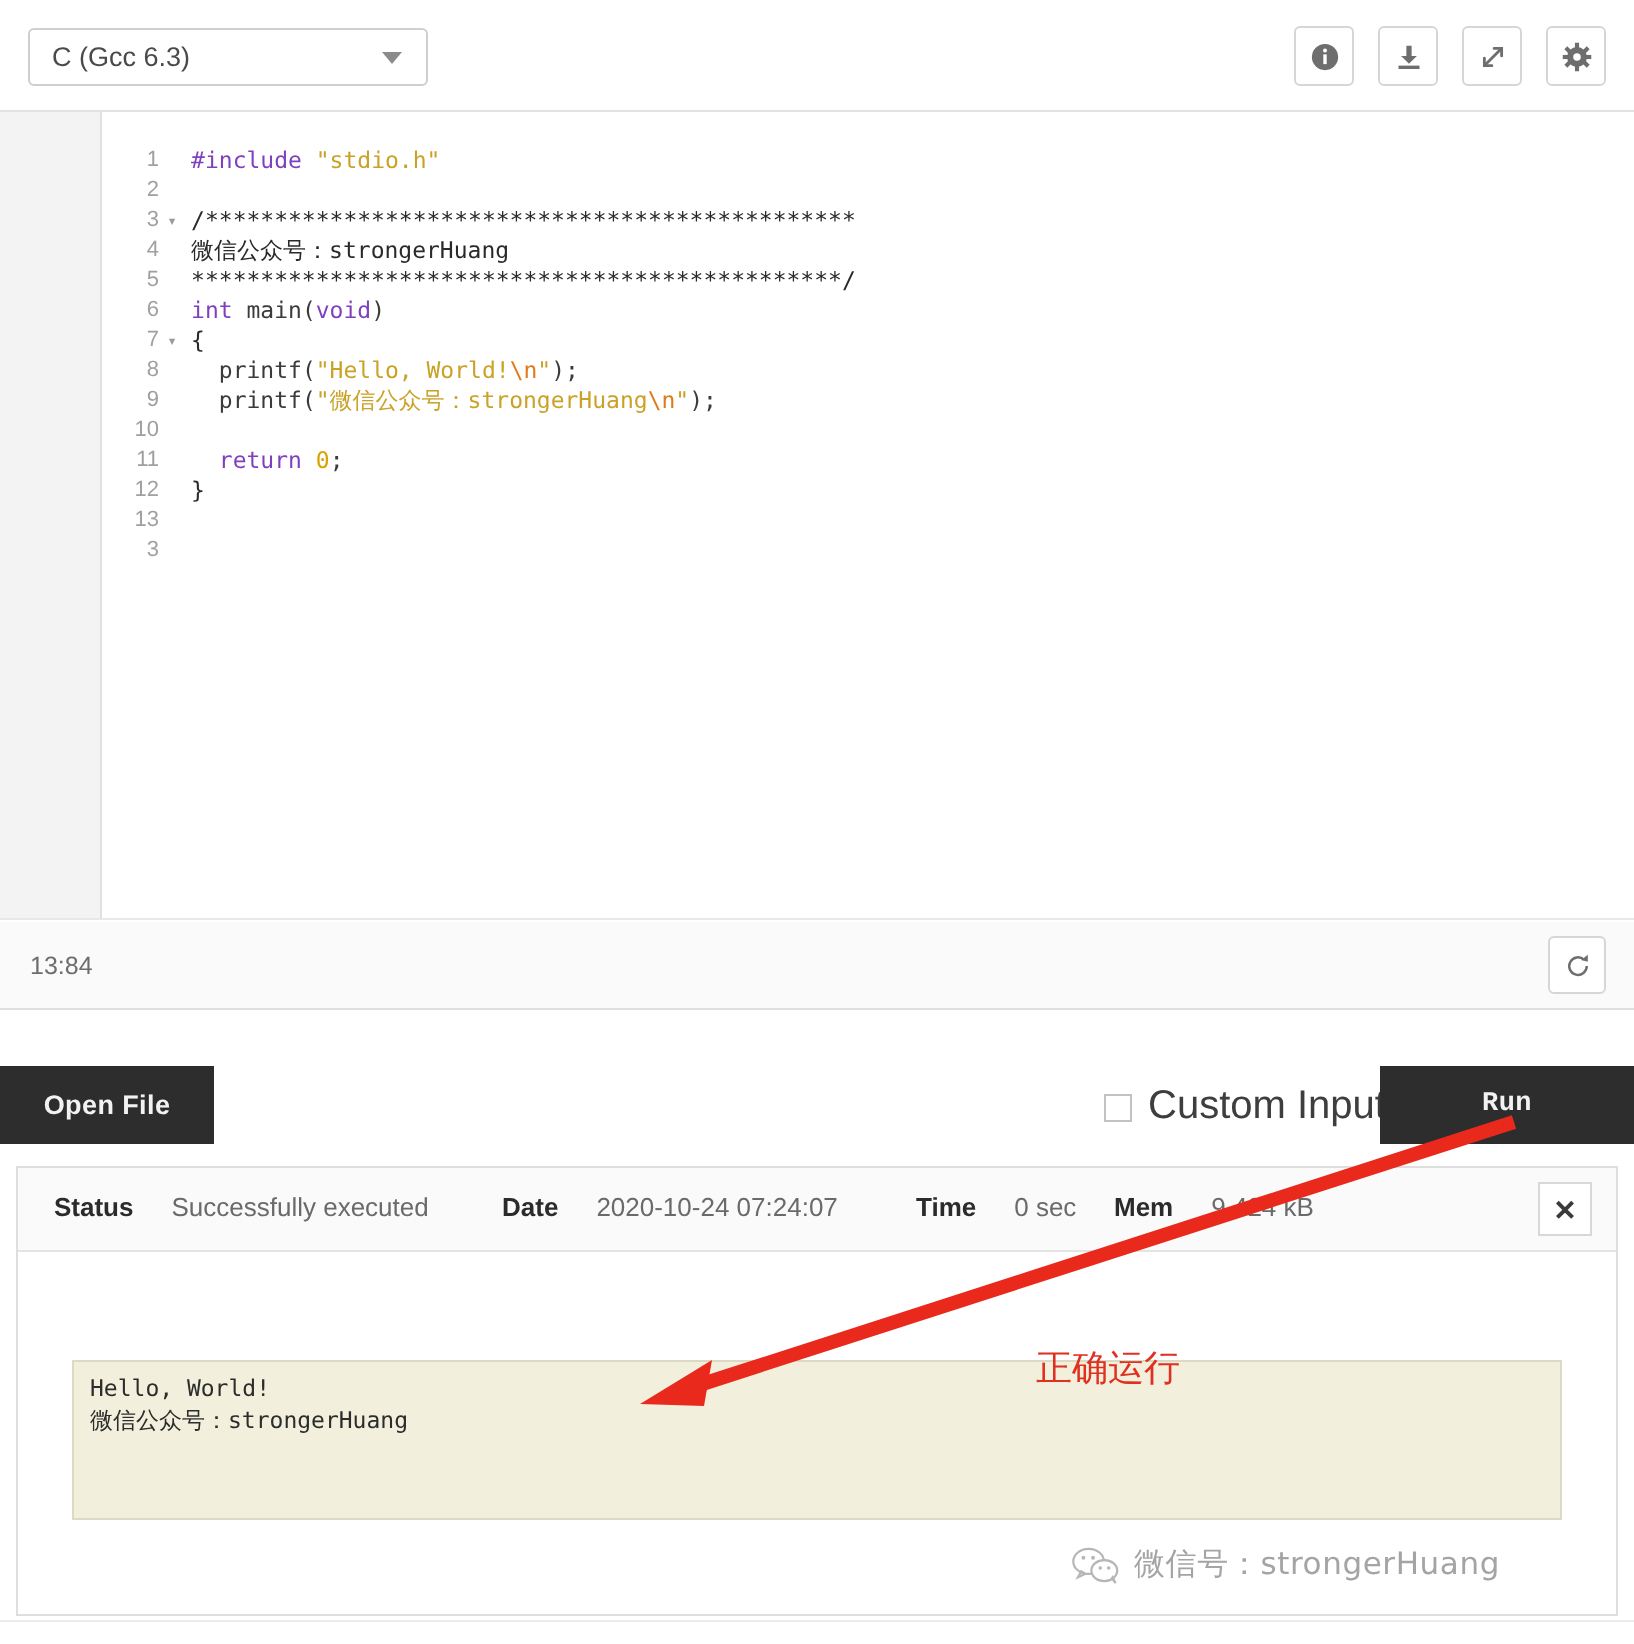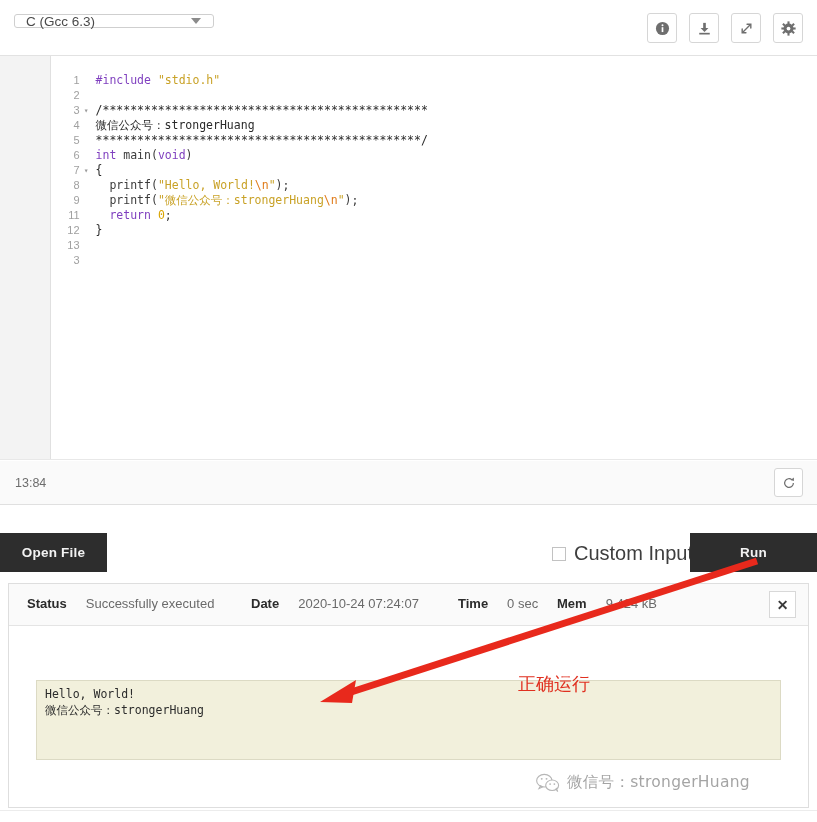--- a/index.html
+++ b/index.html
@@ -23,21 +23,21 @@
     left: 0; top: 0;
     width: 817px;
     height: 56px;
     background: #ffffff;
     border-bottom: 1px solid #e2e2e2;
     box-sizing: border-box;
   }
   .lang-select {
     position: absolute;
     left: 14px; top: 14px;
-    width: 200px; height: 14px;
+    width: 200px; height: 29px;
     border: 1px solid #cfcfcf;
     border-radius: 3px;
     background: #fff;
     box-sizing: border-box;
     display: flex;
     align-items: center;
     cursor: pointer;
   }
   .lang-select .lang-label {
     padding-left: 11px;
@@ -188,21 +188,21 @@
     color: #f2f2f2;
     font-size: 13.5px;
     font-weight: bold;
     display: flex;
     align-items: center;
     justify-content: center;
     cursor: pointer;
     letter-spacing: .2px;
   }
   .btn-open { left: 0; top: 5px; width: 107px; height: 39px; }
-  .btn-run  { left: 690px; top: 5px; width: 127px; height: 39px; }
+  .btn-run  { left: 690px; top: 5px; width: 127px; height: 39px; font-family: Liberation Mono, monospace; }
   .custom-input-wrap {
     position: absolute;
     left: 552px; top: 14px;
     display: flex;
     align-items: center;
     gap: 8px;
     cursor: pointer;
   }
   .chk {
     width: 14px; height: 14px;
@@ -411,20 +411,23 @@
     </div>
 
     <div class="cline">
       <span class="ln">8</span><span class="fold"></span><span class="txt">  <span class="fn">printf(</span><span class="str">"Hello, World!</span><span class="esc">\n</span><span class="str">"</span><span class="fn">);</span></span>
     </div>
 
     <div class="cline">
       <span class="ln">9</span><span class="fold"></span><span class="txt">  <span class="fn">printf(</span><span class="str">"微信公众号：strongerHuang</span><span class="esc">\n</span><span class="str">"</span><span class="fn">);</span></span>
     </div>
 
+    <div class="cline">
+      <span class="ln">10</span><span class="fold"></span><span class="txt"></span>
+    </div>
 
     <div class="cline">
       <span class="ln">11</span><span class="fold"></span><span class="txt">  <span class="kw">return</span><span class="num"> 0</span><span class="fn">;</span></span>
     </div>
 
     <div class="cline">
       <span class="ln">12</span><span class="fold"></span><span class="txt">}</span>
     </div>
 
     <div class="cline">

